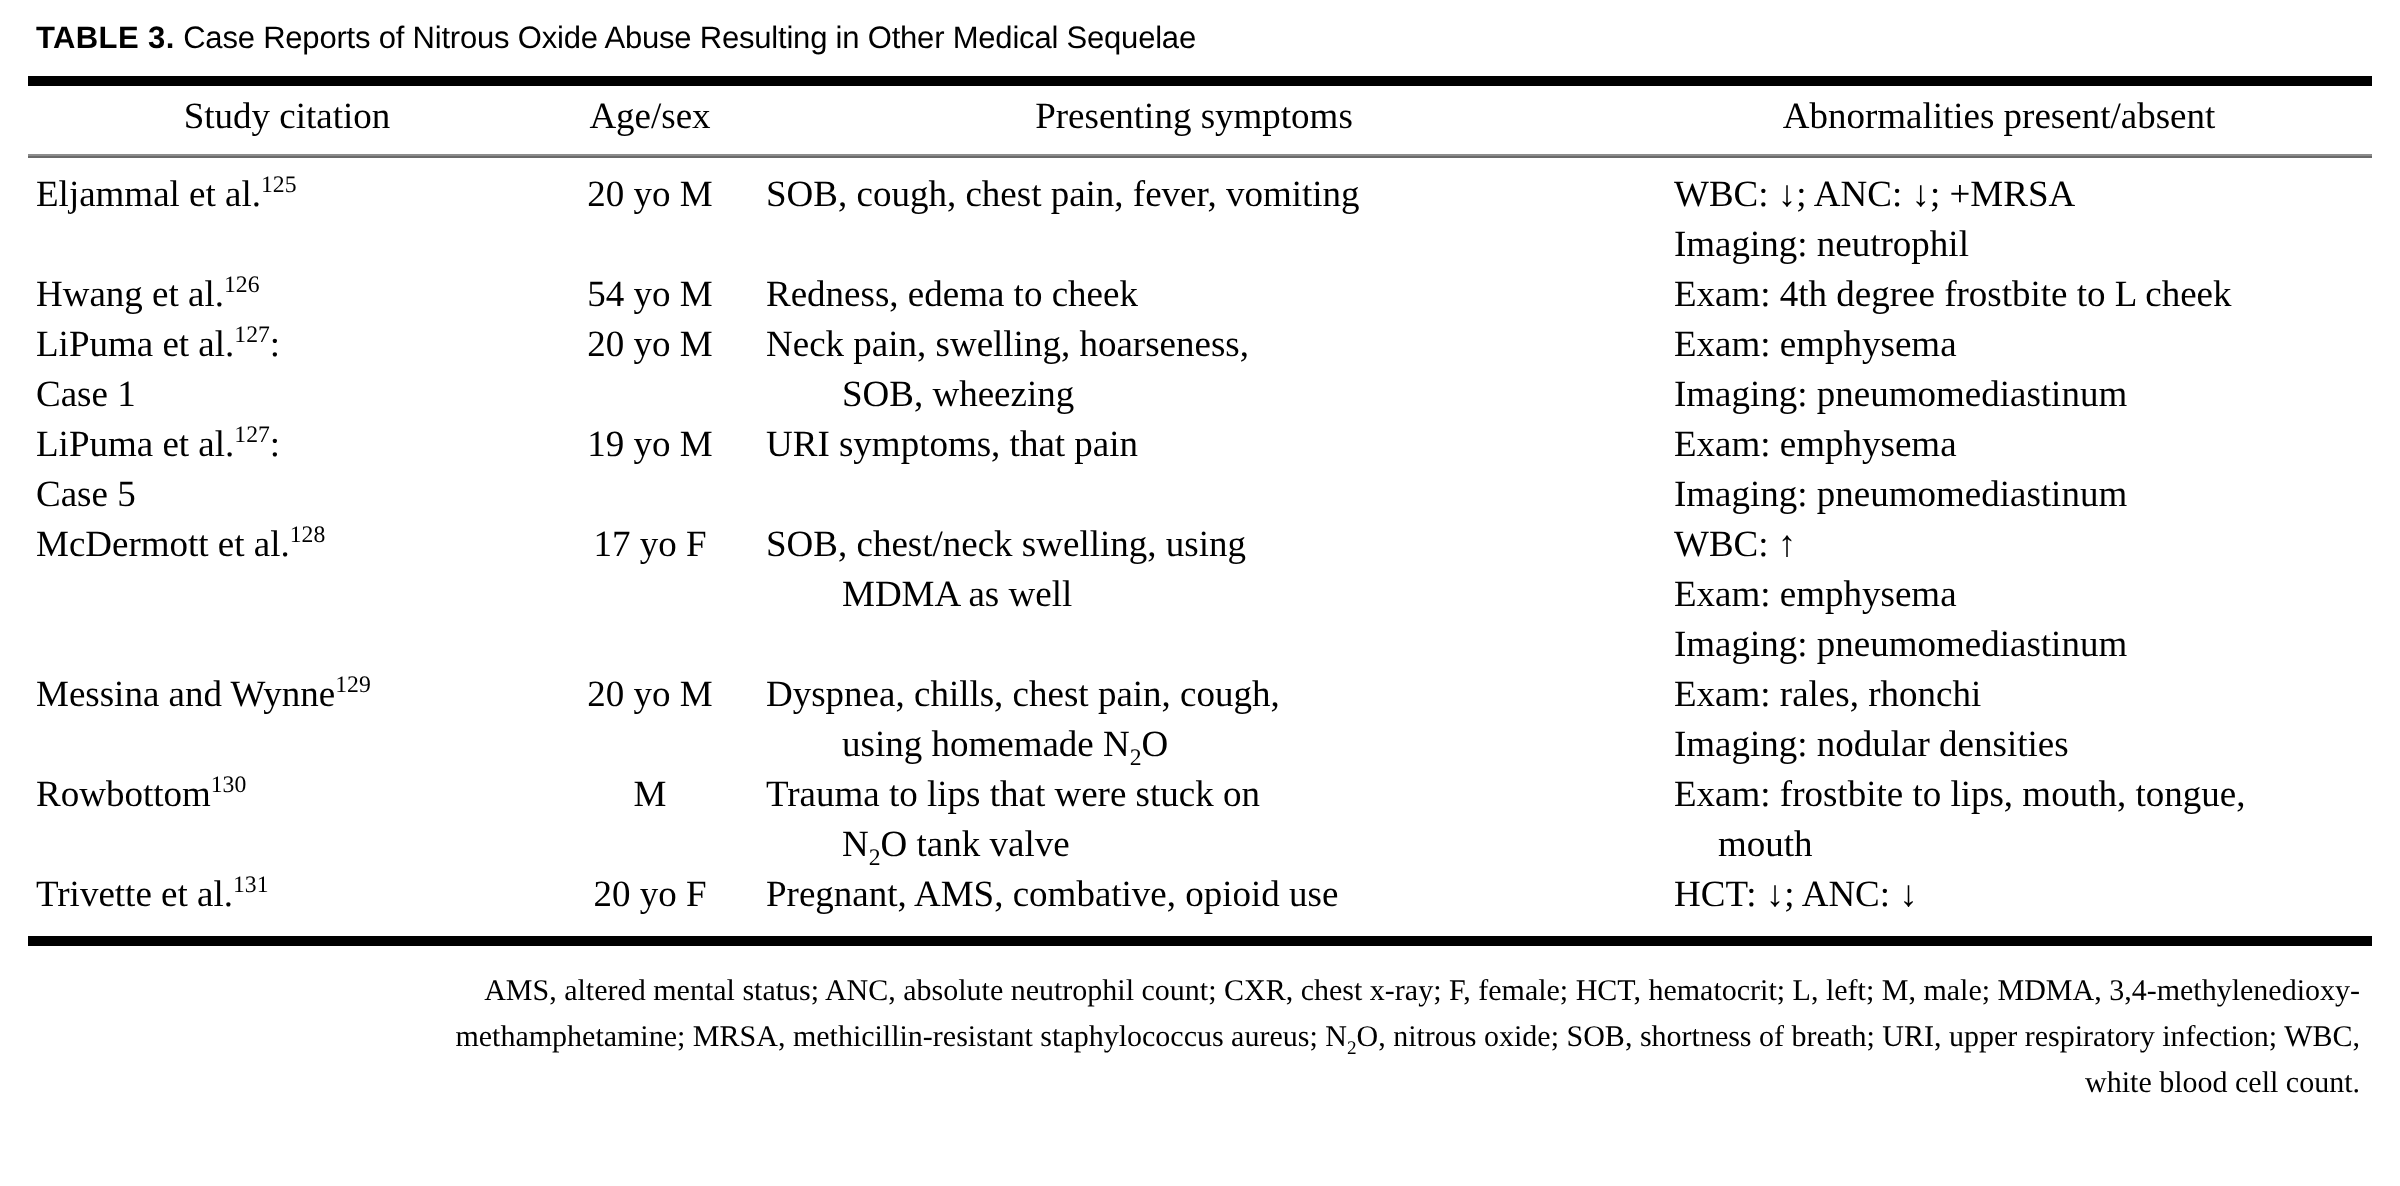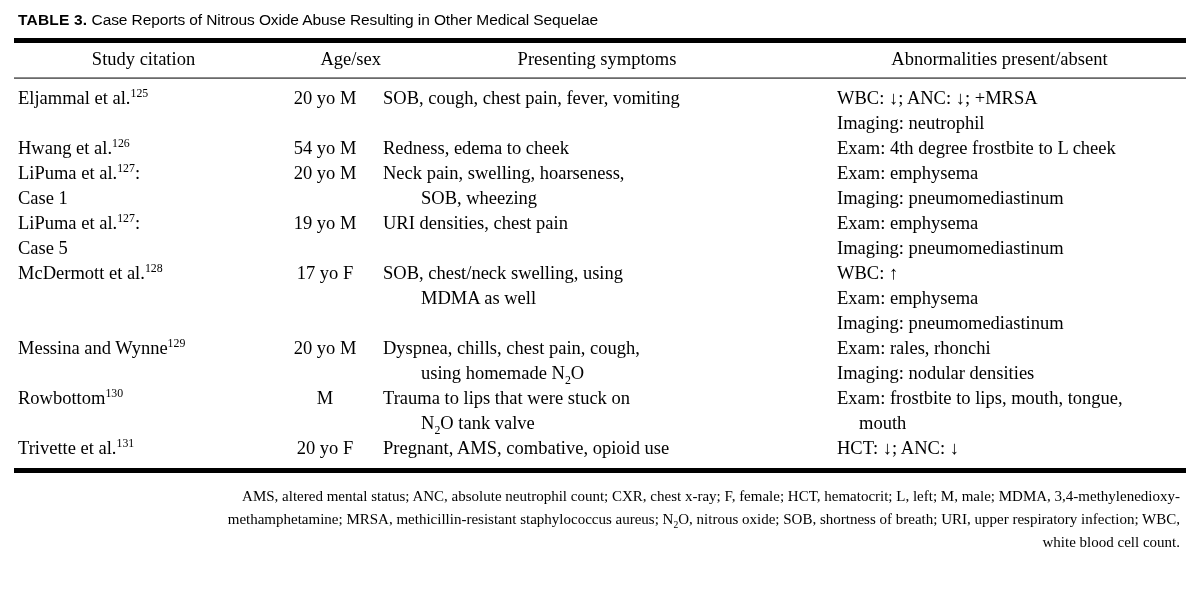--- a/index.html
+++ b/index.html
@@ -73,21 +73,21 @@
   table.tbl col.c4 { width: 373px; }
 
   thead th {
     font-weight: normal;
     font-size: 18.5px;
     padding: 6px 0 7px 0;
     vertical-align: bottom;
     white-space: nowrap;
   }
   th.h1 { text-align: center;   padding-left: 4px; }
-  th.h2 { text-align: right; }
+  th.h2 { text-align: center; }
   th.h3 { text-align: center; }
   th.h4 { text-align: center; }
 
   tbody td {
     vertical-align: top;
     padding: 0;
     line-height: 25px;
   }
   td.col-study {
     text-align: left;
@@ -221,21 +221,21 @@
         </tr>
         <tr>
           <td class="col-study">
             <span class="ln">LiPuma et al.<sup>127</sup>:</span>
             <span class="ln">Case 5</span>
           </td>
           <td class="col-age">
             <span class="ln">19 yo M</span>
           </td>
           <td class="col-symptoms">
-            <span class="ln">URI densities, chest pain</span>
+            <span class="ln">URI symptoms, that pain</span>
           </td>
           <td class="col-abnormal">
             <span class="ln">Exam: emphysema</span>
             <span class="ln">Imaging: pneumomediastinum</span>
           </td>
         </tr>
         <tr>
           <td class="col-study">
             <span class="ln">McDermott et al.<sup>128</sup></span>
           </td>

